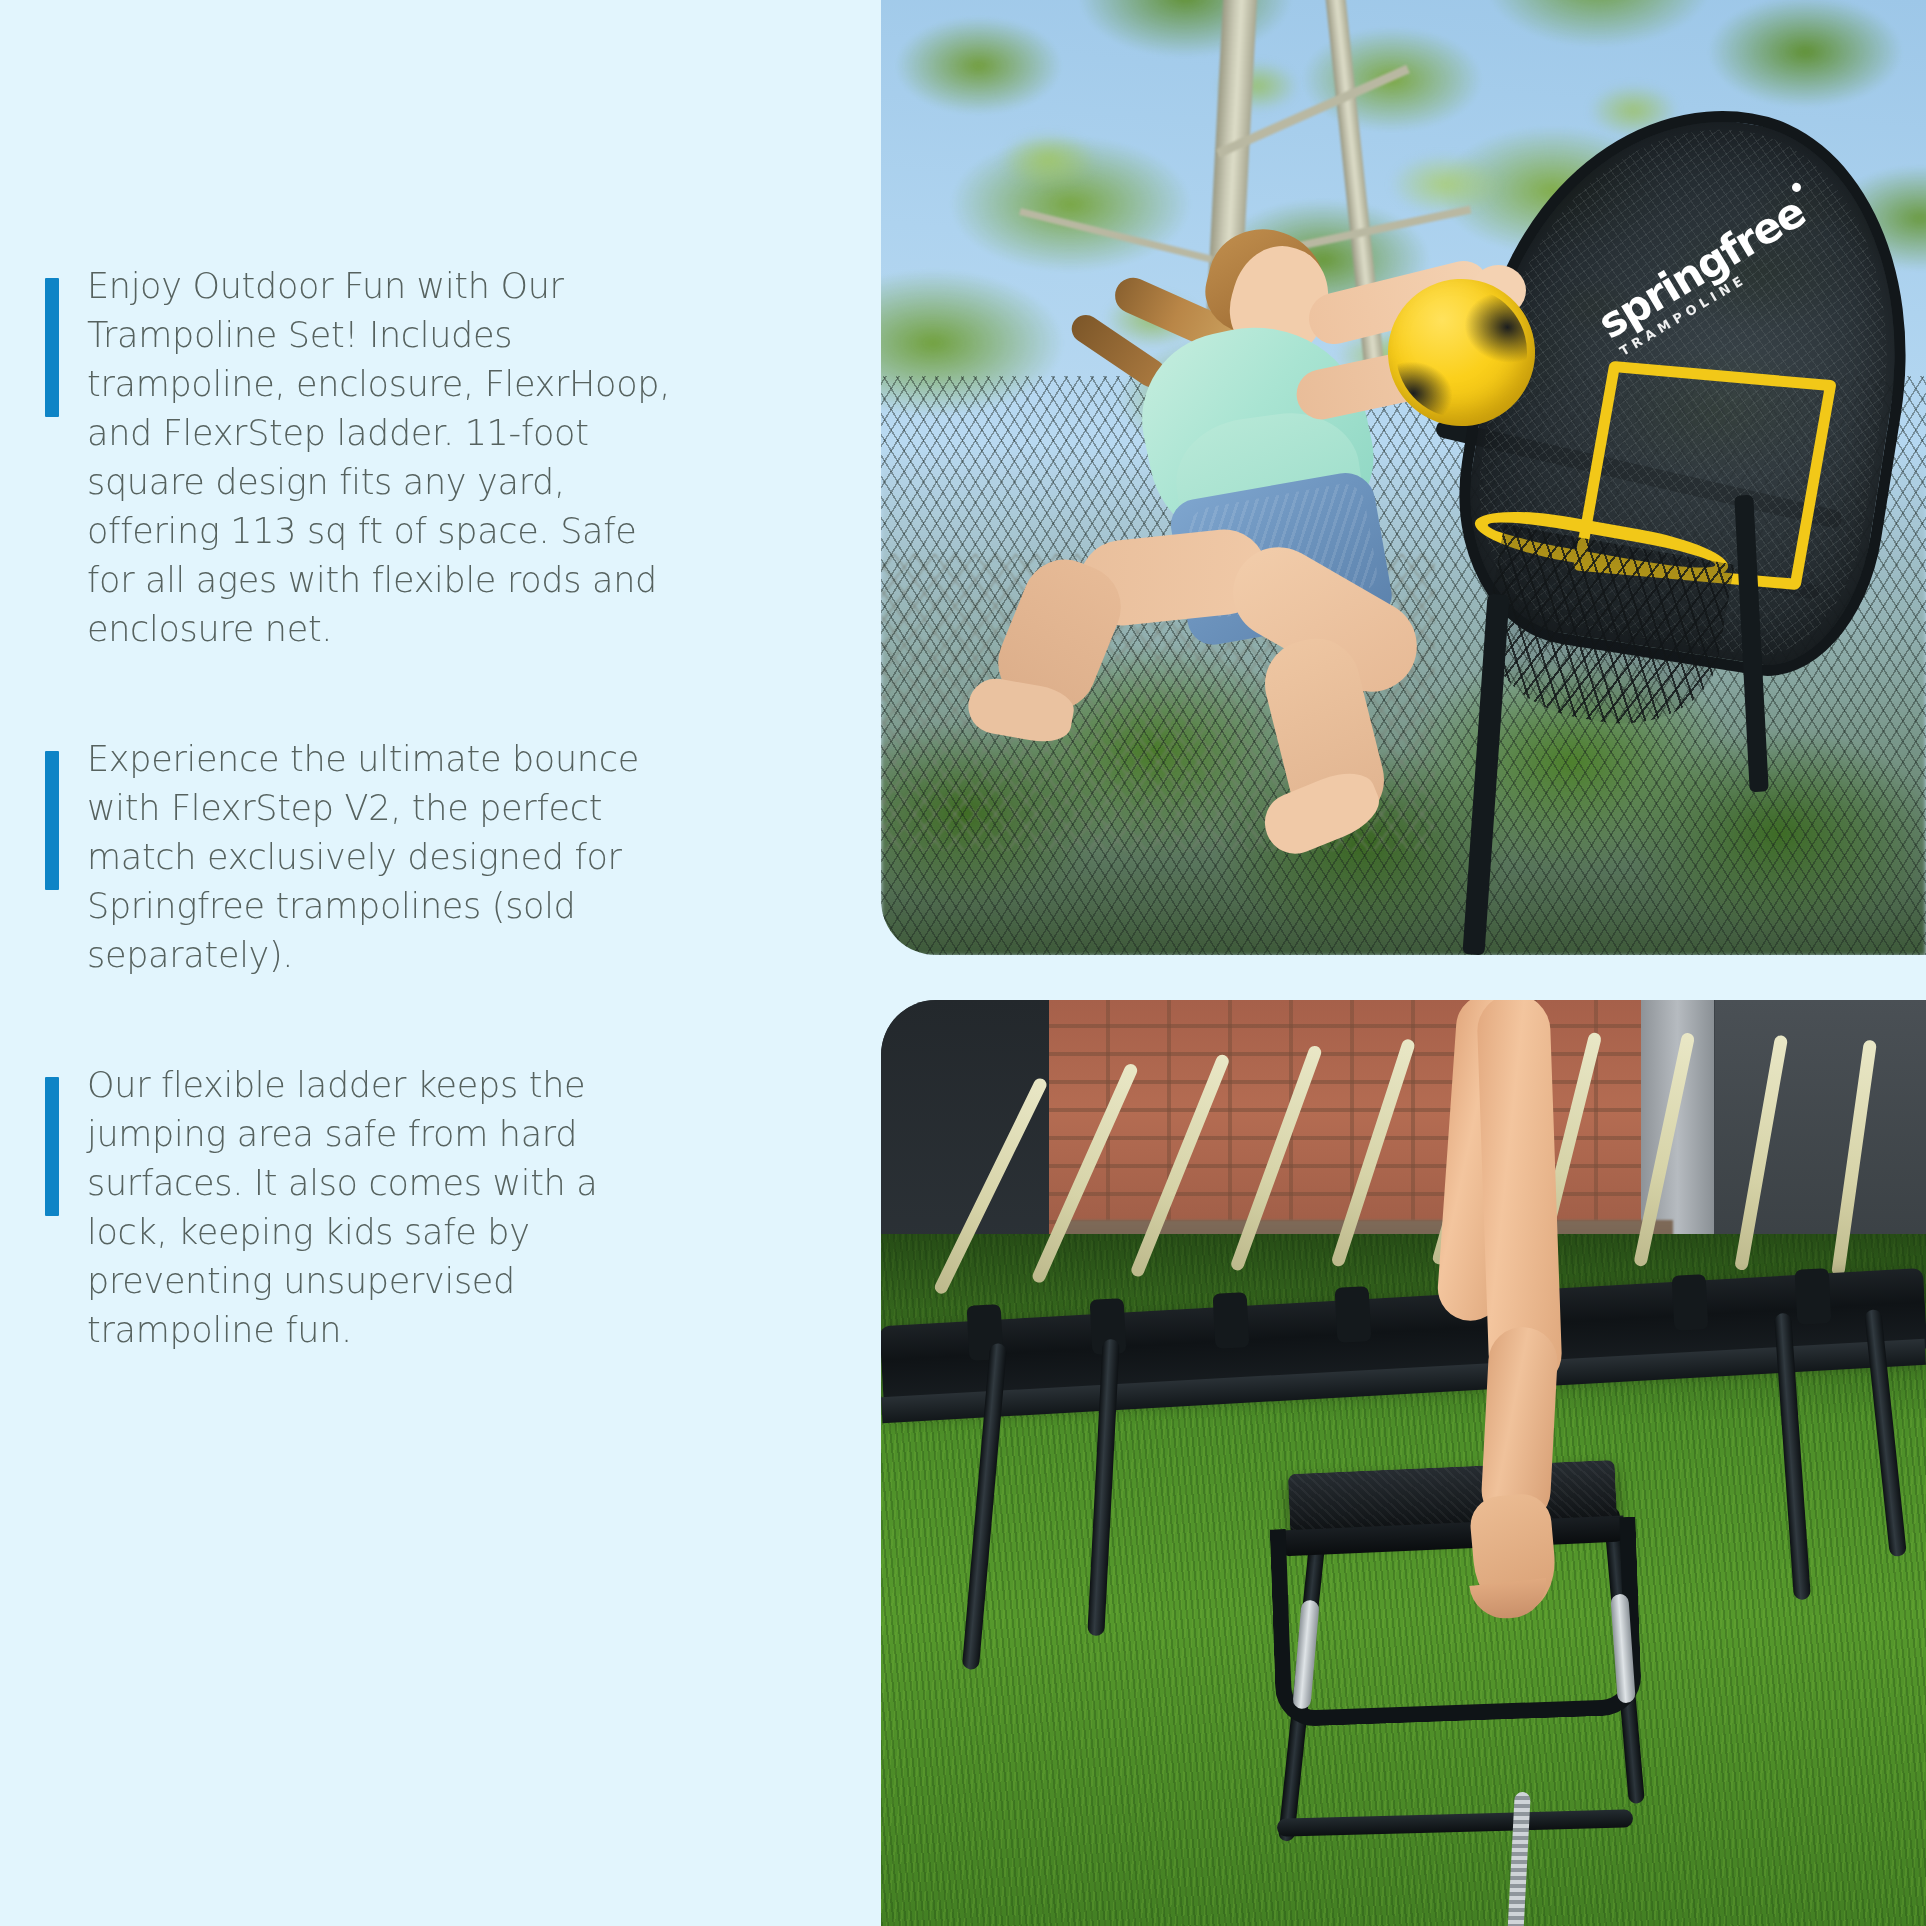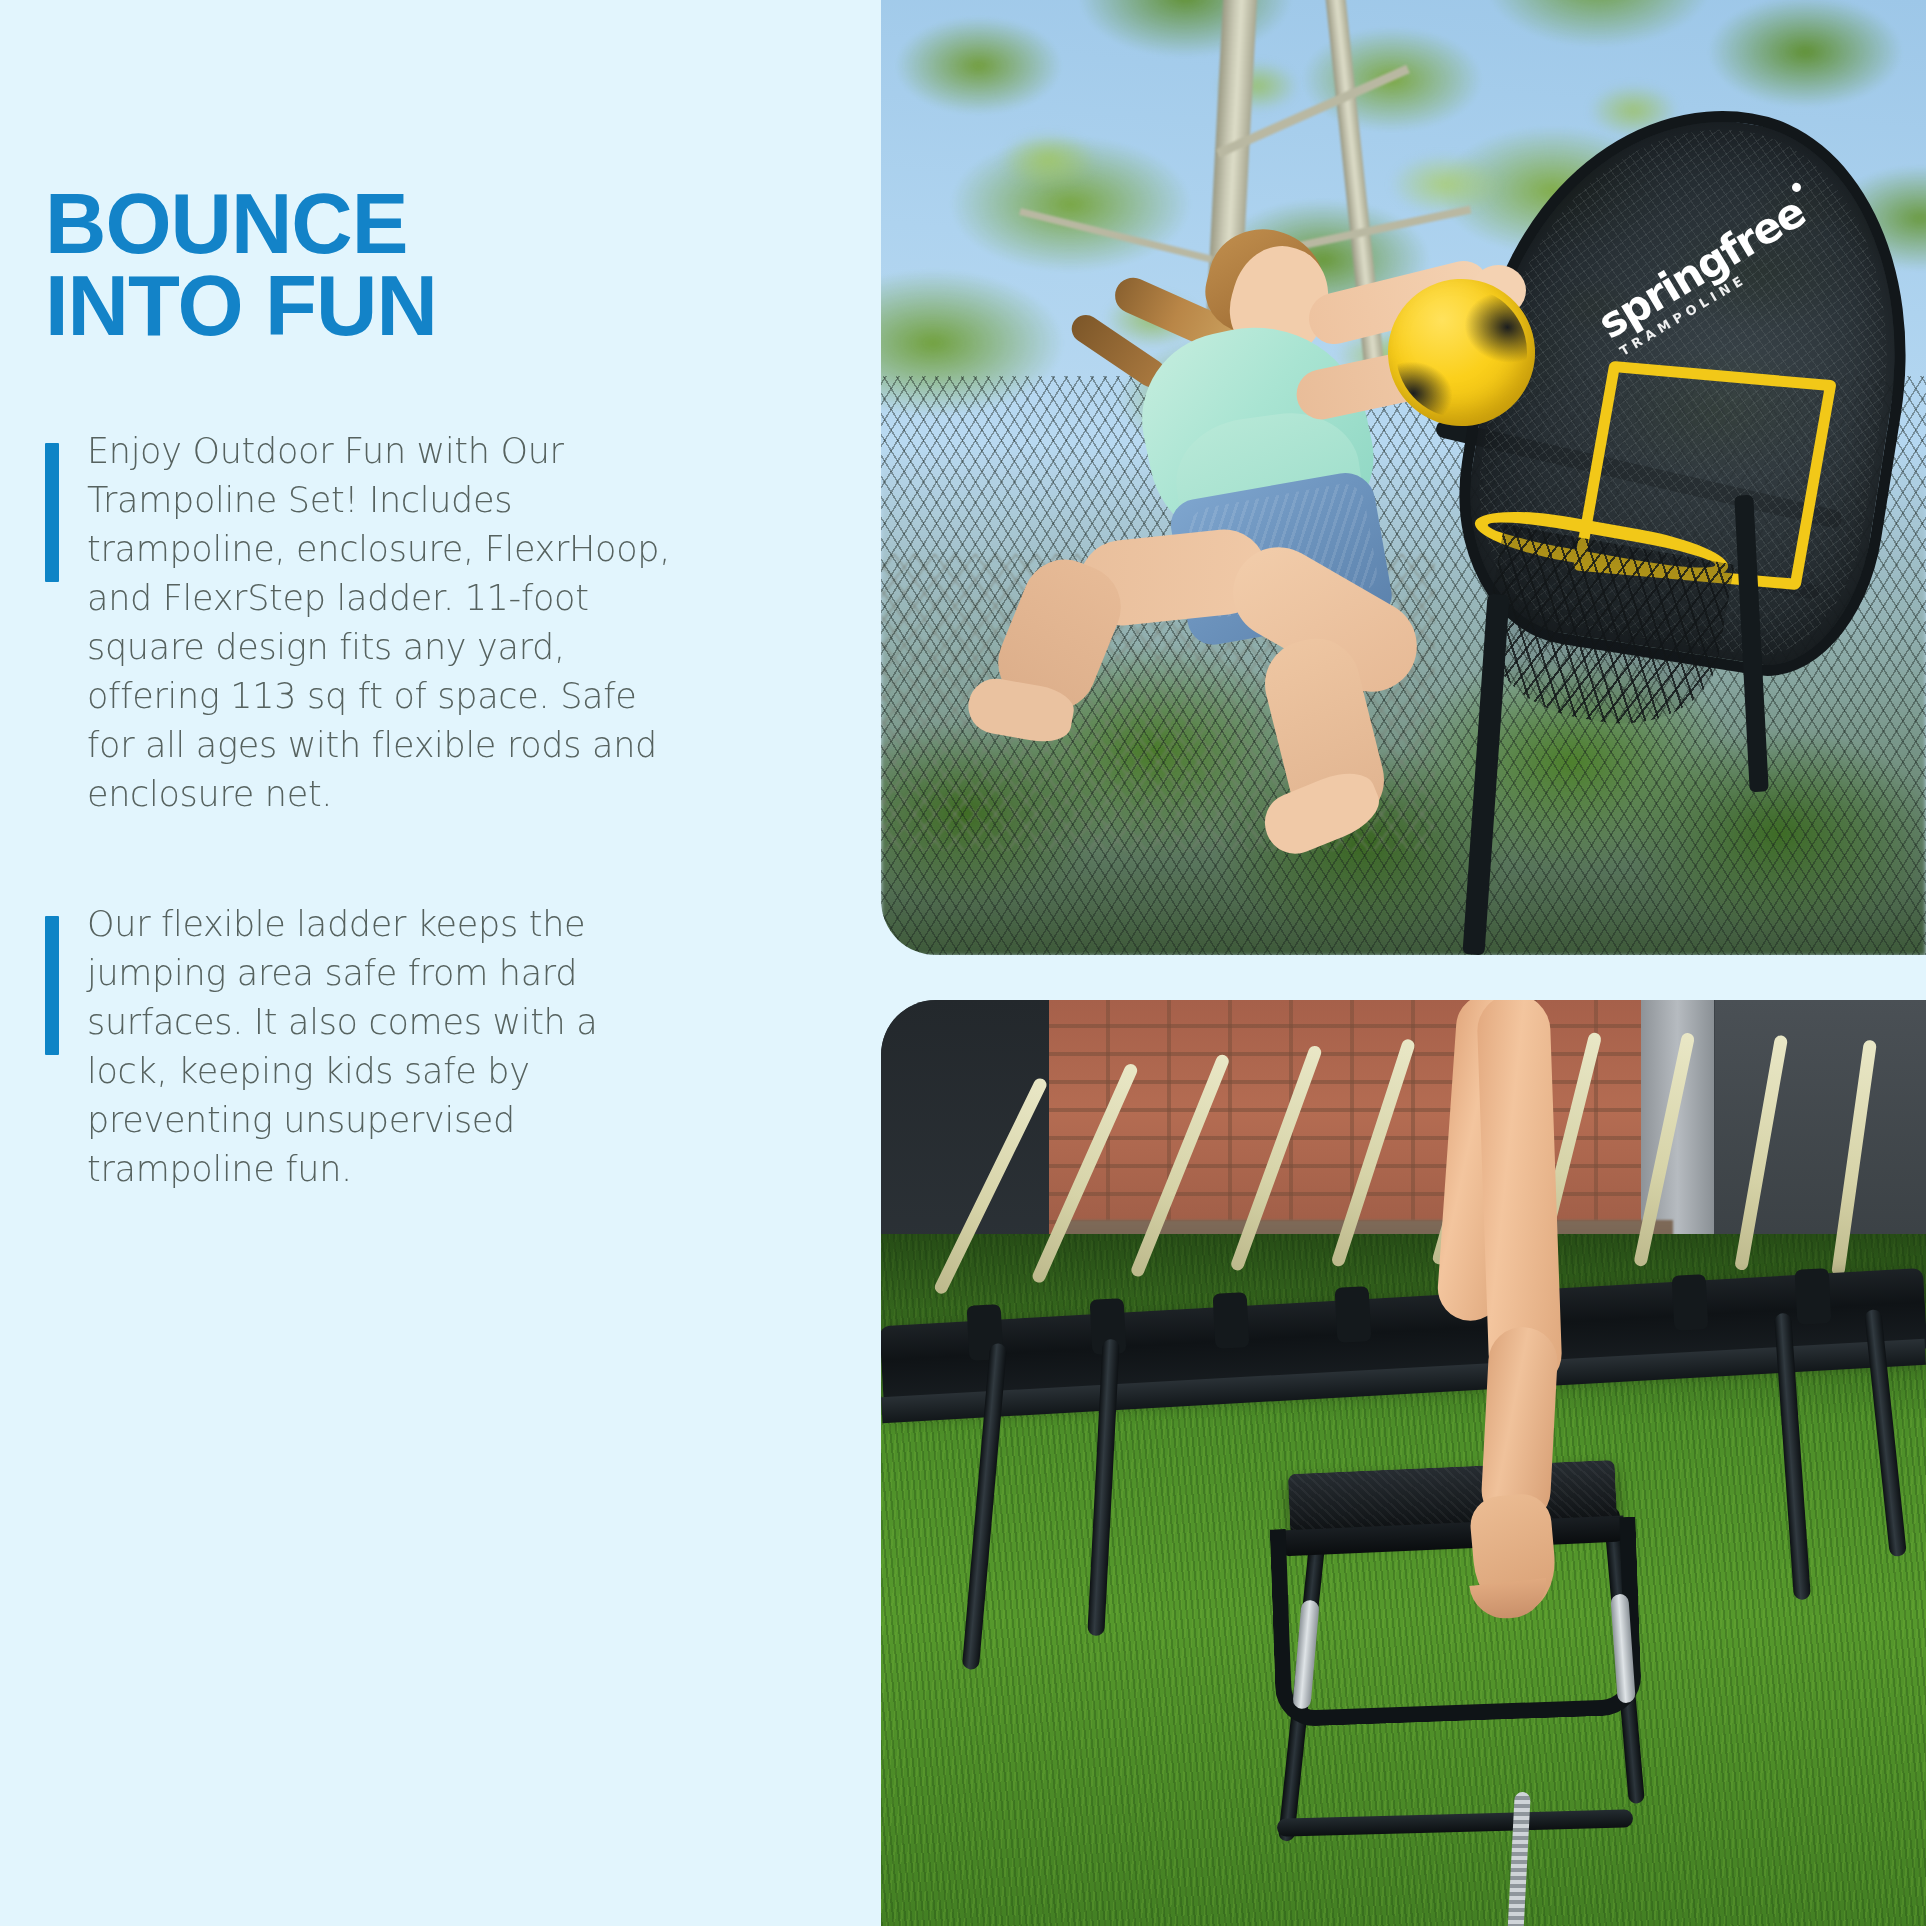--- a/index.html
+++ b/index.html
@@ -472,30 +472,32 @@
     transform:rotate(3deg);
   }
 </style>
 </head>
 <body>
 
 <div id="root">
 
   <div class="left-col">
 
-    <div class="headline">BOUNCE
-INTO FUN</div>
 
     <div class="para-list">
 
       <div class="para-block">
         <span class="accent-bar"></span>
         <div class="para-text">Enjoy Outdoor Fun with Our Trampoline Set! Includes trampoline, enclosure, FlexrHoop, and FlexrStep ladder. 11-foot square design fits any yard, offering 113 sq ft of space. Safe for all ages with flexible rods and enclosure net.</div>
       </div>
 
+      <div class="para-block">
+        <span class="accent-bar"></span>
+        <div class="para-text">Experience the ultimate bounce with FlexrStep V2, the perfect match exclusively designed for Springfree trampolines (sold separately).</div>
+      </div>
 
       <div class="para-block">
         <span class="accent-bar"></span>
         <div class="para-text">Our flexible ladder keeps the jumping area safe from hard surfaces. It also comes with a lock, keeping kids safe by preventing unsupervised trampoline fun.</div>
       </div>
 
     </div>
   </div>
 
   <div class="photo photo-top">

